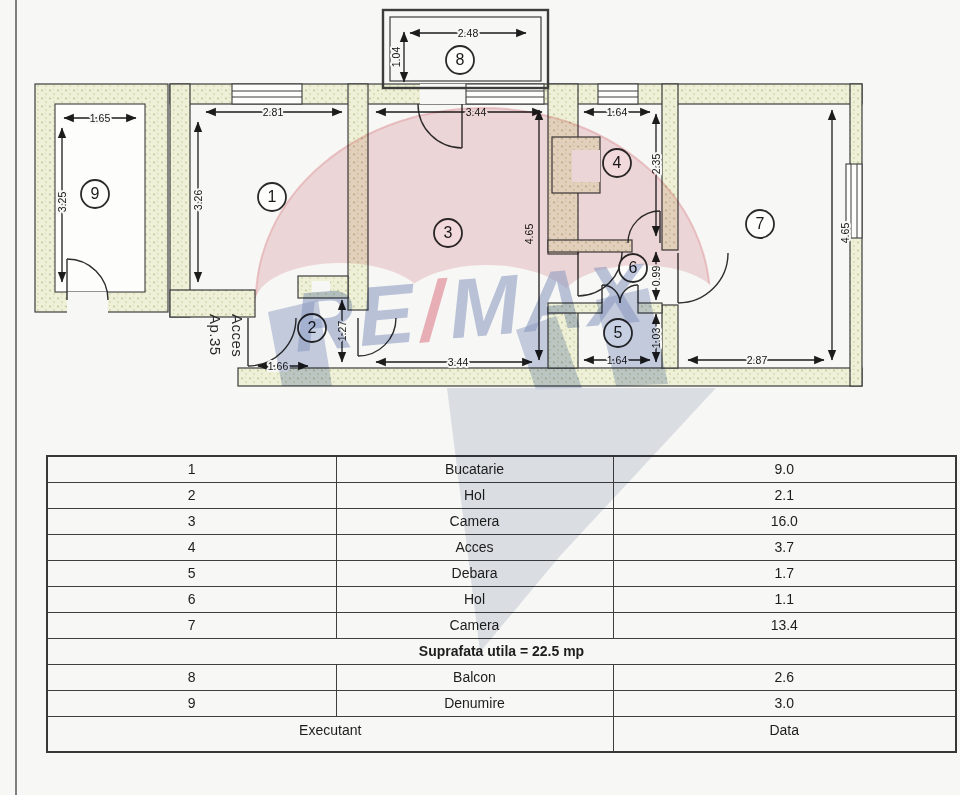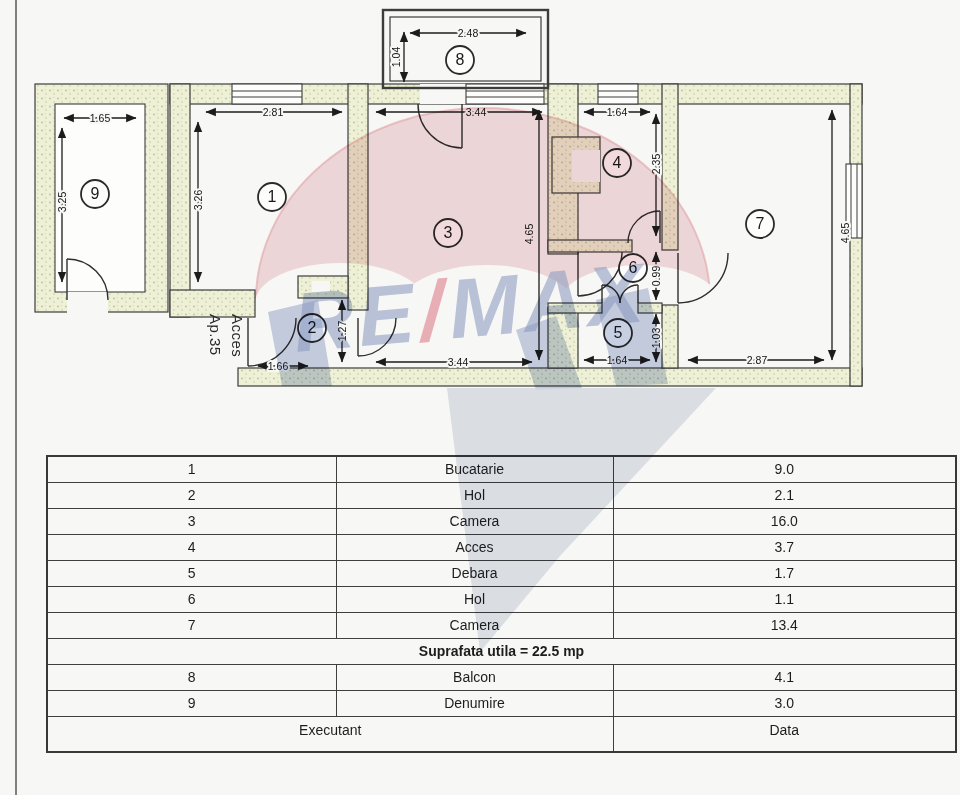--- a/index.html
+++ b/index.html
@@ -233,21 +233,21 @@
       <td>7</td>
       <td>Camera</td>
       <td>13.4</td>
     </tr>
     <tr class="merged">
       <td colspan="3">Suprafata utila = 22.5 mp</td>
     </tr>
     <tr>
       <td>8</td>
       <td>Balcon</td>
-      <td>4.1</td>
+      <td>2.6</td>
     </tr>
     <tr>
       <td>9</td>
       <td>Denumire</td>
       <td>3.0</td>
     </tr>
     <tr class="footer">
       <td colspan="2">Executant</td>
       <td>Data</td>
     </tr>

